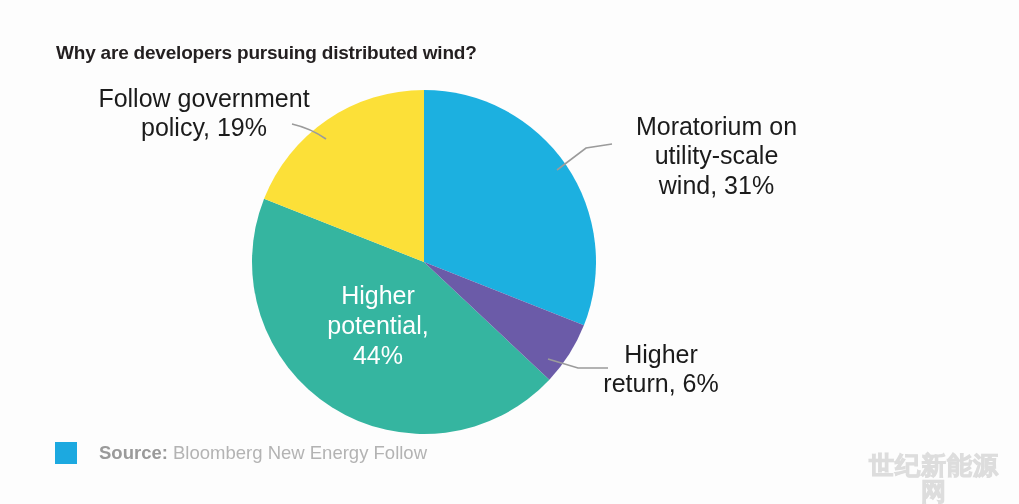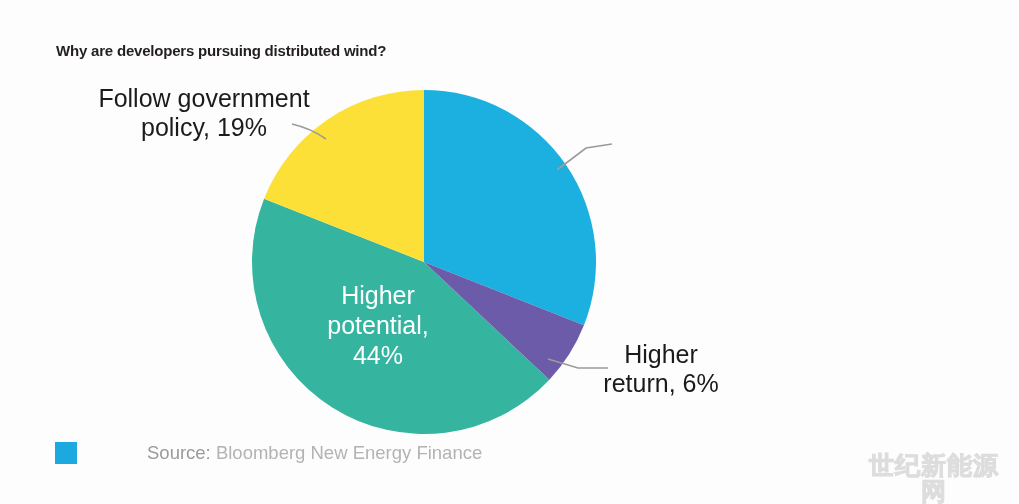--- a/index.html
+++ b/index.html
@@ -21,21 +21,21 @@
     width: 1019px;
     height: 504px;
     background: #fdfdfd;
   }
 
   
   .chart-title {
     position: absolute;
     left: 56px;
     top: 42px;
-    font-size: 15px;
+    font-size: 19px;
     font-weight: bold;
     color: #231f20;
     letter-spacing: -0.2px;
     white-space: nowrap;
   }
 
   
   .pie-wrap {
     position: absolute;
     left: 0;
@@ -103,23 +103,22 @@
     background: #1ca9e0;
     flex: 0 0 auto;
   }
   .source-text {
     margin-left: 22px;
     font-size: 18.5px;
     color: #b3b3b3;
     white-space: nowrap;
   }
   .source-text .src-key {
-    font-weight: normal;
+    font-weight: bold;
     color: #9a9a9a;
-    margin-left: 48px;
   }
 
   
   .watermark-main {
     position: absolute;
     left: 133px;
     top: 212px;
     font-size: 62px;
     font-weight: bold;
     color: rgba(90, 90, 90, 0.62);
@@ -166,34 +165,37 @@
 
       <path d="M 326 139 C 316 132 305 127 292 124" stroke="#9b9b9b" stroke-width="1.6" fill="none"></path>
       <path d="M 557 170 L 586 148 L 612 144" stroke="#9b9b9b" stroke-width="1.6" fill="none"></path>
       <path d="M 548 359 L 578 368 L 608 368" stroke="#9b9b9b" stroke-width="1.6" fill="none"></path>
     </svg>
   </div>
 
   <div class="callout callout-policy">Follow government
 policy, 19%</div>
 
+  <div class="callout callout-moratorium">Moratorium on
+utility-scale
+wind, 31%</div>
 
   <div class="callout callout-return">Higher
 return, 6%</div>
 
   <div class="slice-label">Higher
 potential,
 44%</div>
 
 
   <div class="source-row">
     <div class="source-swatch"></div>
     <div class="source-text">
       <span class="src-key">Source:</span>
-      <span class="src-val">Bloomberg New Energy Finance</span>
+      <span class="src-val">Bloomberg New Energy Follow</span>
     </div>
   </div>
 
   <div class="watermark-corner">
     <div class="wm-cn">世纪新能源网</div>
 
   </div>
 
 </div>
 

